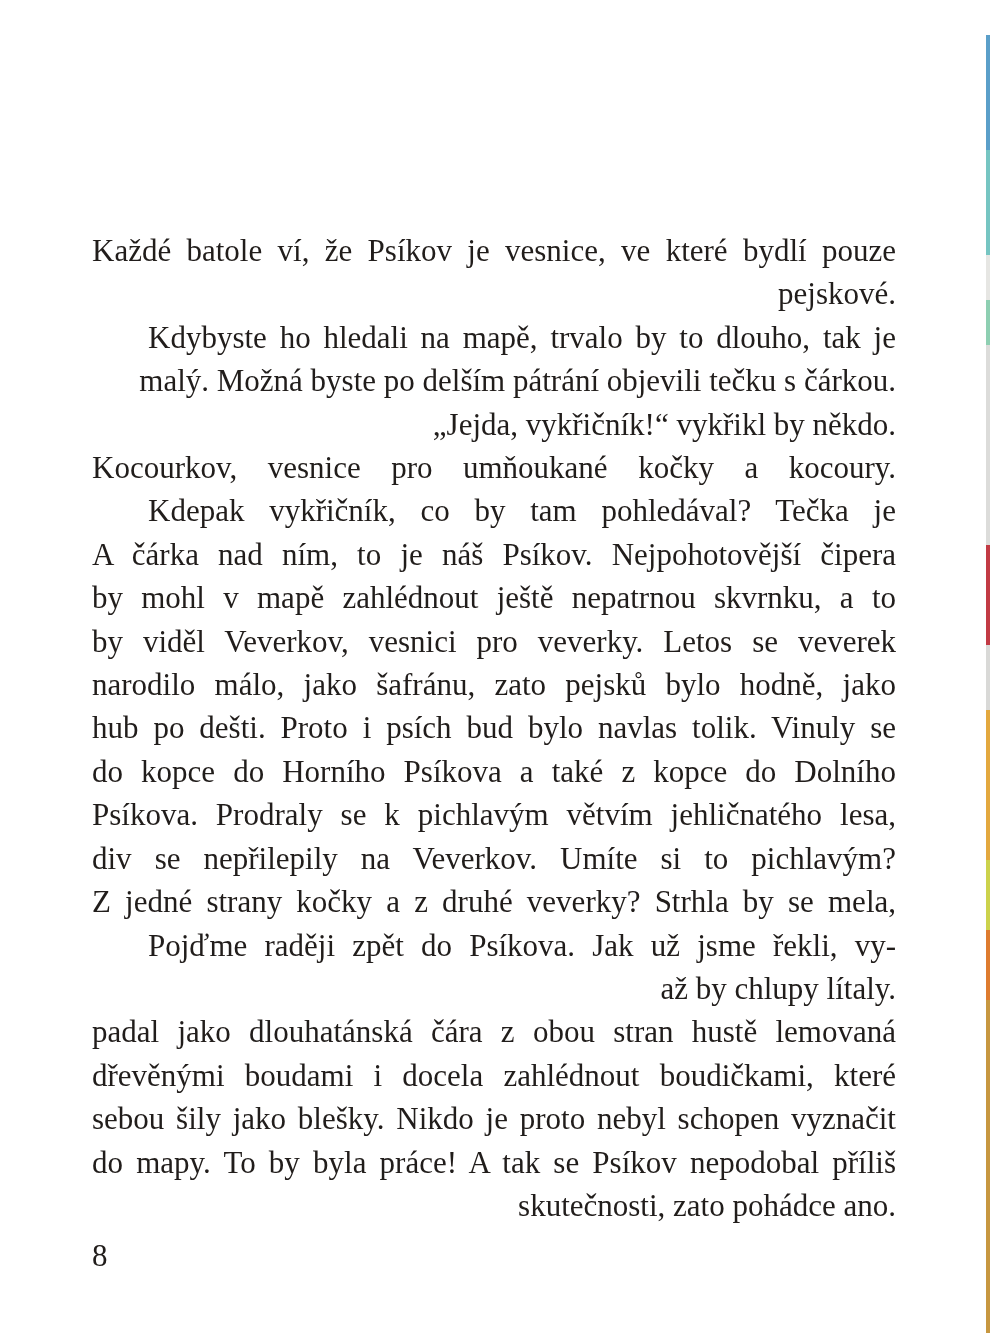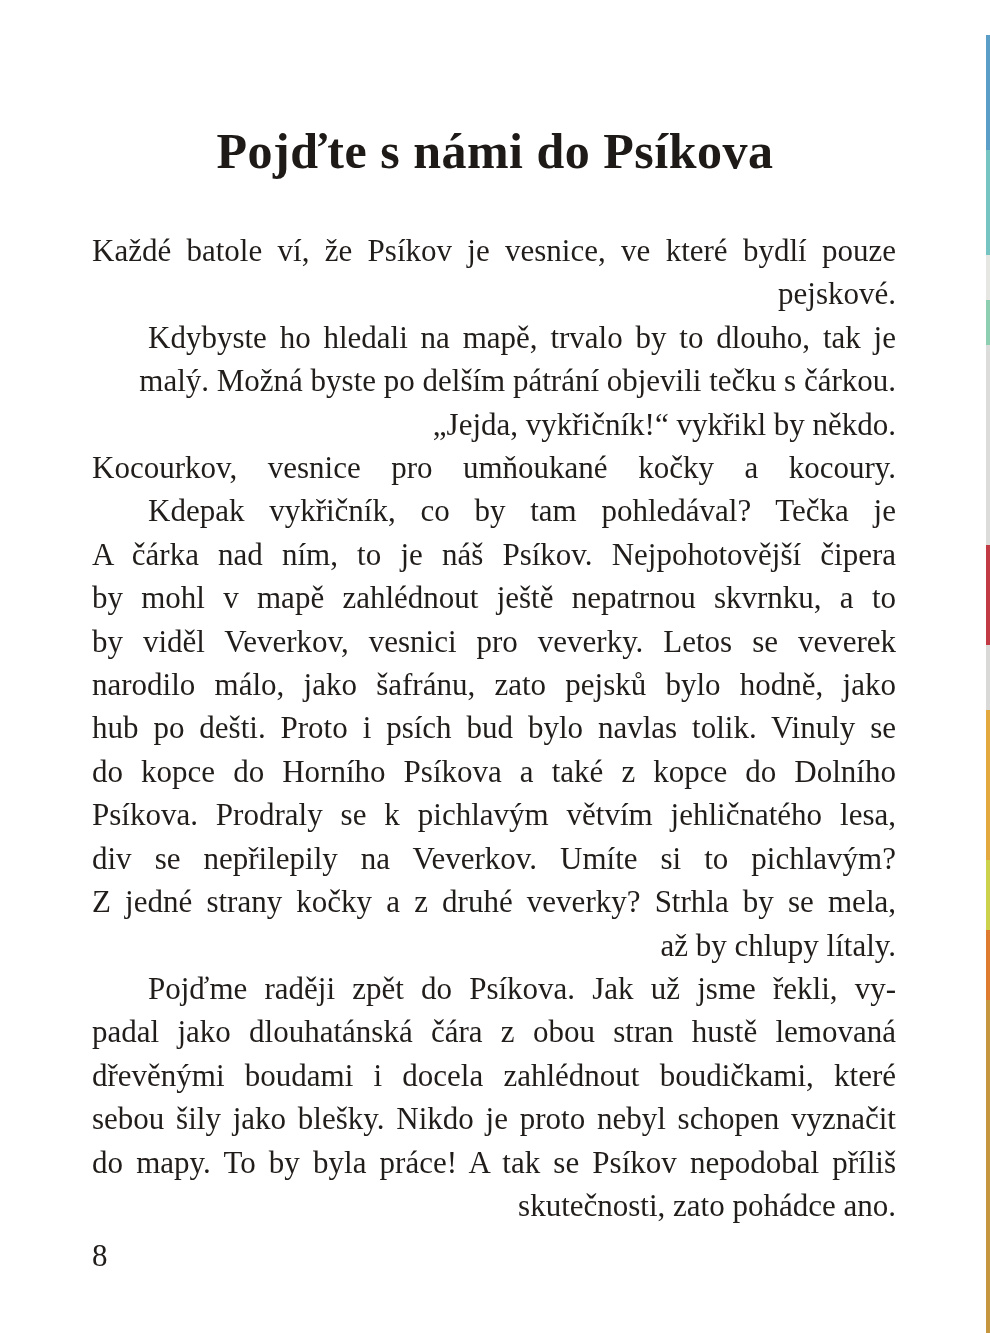--- a/index.html
+++ b/index.html
@@ -66,41 +66,40 @@
     position: absolute;
     right: 0;
     width: 4px;
   }
 </style>
 </head>
 <body>
 
 <div class="page">
 
-  <h1 class="chapter-title">Pojďte s námi do Psíkova</h1>
 
   <div class="text-block">
       <div class="line fill">Každé batole ví, že Psíkov je vesnice, ve které bydlí pouze</div>
       <div class="line">pejskové.</div>
       <div class="line fill indent">Kdybyste ho hledali na mapě, trvalo by to dlouho, tak je</div>
       <div class="line">malý. Možná byste po delším pátrání objevili tečku s čárkou.</div>
       <div class="line indent">„Jejda, vykřičník!“ vykřikl by někdo.</div>
       <div class="line fill">Kocourkov, vesnice pro umňoukané kočky a kocoury.</div>
       <div class="line fill indent">Kdepak vykřičník, co by tam pohledával? Tečka je</div>
       <div class="line fill">A čárka nad ním, to je náš Psíkov. Nejpohotovější čipera</div>
       <div class="line fill">by mohl v mapě zahlédnout ještě nepatrnou skvrnku, a to</div>
       <div class="line fill">by viděl Veverkov, vesnici pro veverky. Letos se veverek</div>
       <div class="line fill">narodilo málo, jako šafránu, zato pejsků bylo hodně, jako</div>
       <div class="line fill">hub po dešti. Proto i psích bud bylo navlas tolik. Vinuly se</div>
       <div class="line fill">do kopce do Horního Psíkova a také z kopce do Dolního</div>
       <div class="line fill">Psíkova. Prodraly se k pichlavým větvím jehličnatého lesa,</div>
       <div class="line fill">div se nepřilepily na Veverkov. Umíte si to pichlavým?</div>
       <div class="line fill">Z jedné strany kočky a z druhé veverky? Strhla by se mela,</div>
+      <div class="line fill indent">Pojďme raději zpět do Psíkova. Jak už jsme řekli, vy-</div>
       <div class="line">až by chlupy lítaly.</div>
-      <div class="line fill indent">Pojďme raději zpět do Psíkova. Jak už jsme řekli, vy-</div>
       <div class="line fill">padal jako dlouhatánská čára z obou stran hustě lemovaná</div>
       <div class="line fill">dřevěnými boudami i docela zahlédnout boudičkami, které</div>
       <div class="line fill">sebou šily jako blešky. Nikdo je proto nebyl schopen vyznačit</div>
       <div class="line fill">do mapy. To by byla práce! A tak se Psíkov nepodobal příliš</div>
       <div class="line">skutečnosti, zato pohádce ano.</div>
     </div>
 
   <div class="page-number">8</div>
 
   <div class="page-edge-strip">

